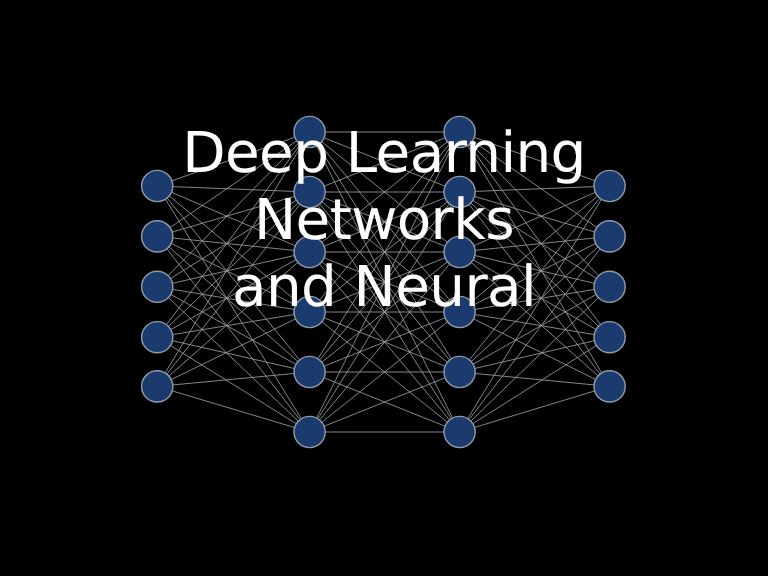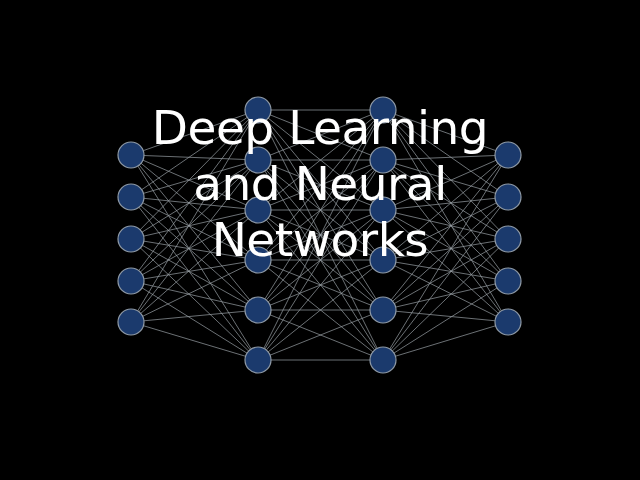--- a/index.html
+++ b/index.html
@@ -176,17 +176,17 @@
         <circle cx="508" cy="155" r="13" fill="#1b3a6d" stroke="#8f9aa6" stroke-width="1.2"></circle>
         <circle cx="508" cy="197" r="13" fill="#1b3a6d" stroke="#8f9aa6" stroke-width="1.2"></circle>
         <circle cx="508" cy="239" r="13" fill="#1b3a6d" stroke="#8f9aa6" stroke-width="1.2"></circle>
         <circle cx="508" cy="281" r="13" fill="#1b3a6d" stroke="#8f9aa6" stroke-width="1.2"></circle>
         <circle cx="508" cy="322" r="13" fill="#1b3a6d" stroke="#8f9aa6" stroke-width="1.2"></circle>
       </g>
   </svg>
 
   <div id="title-block">
     <div class="title-line">Deep Learning</div>
+    <div class="title-line">Networks</div>
     <div class="title-line">and Neural</div>
-    <div class="title-line">Networks</div>
   </div>
 
 </div>
 
 </body></html>

